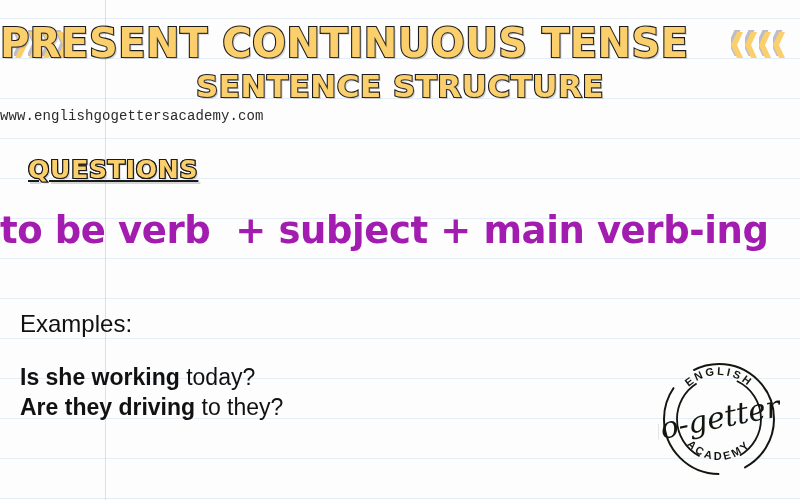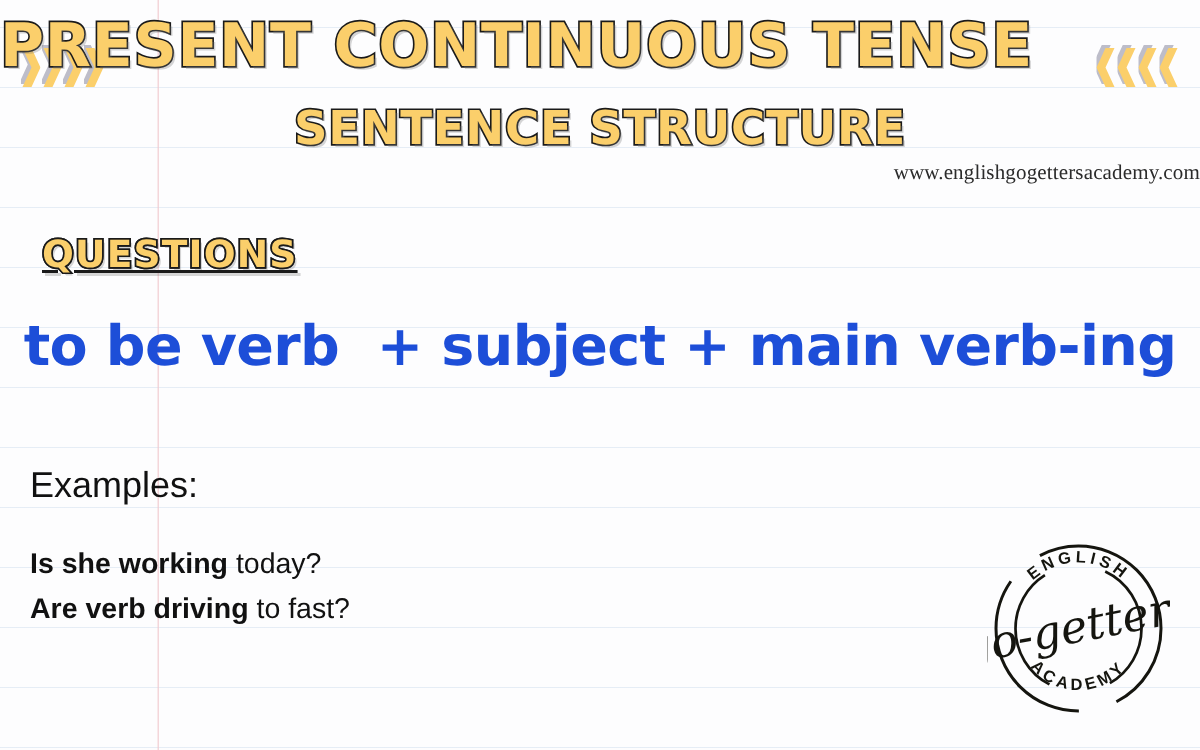--- a/index.html
+++ b/index.html
@@ -55,73 +55,73 @@
     font-weight:bold;
     color:#fbcf6b;
     letter-spacing:0.5px;
     -webkit-text-stroke:2.2px #1a1a1a;
     paint-order:stroke fill;
     text-shadow:2px 2px 0 rgba(120,120,120,0.30);
     white-space:nowrap;
   }
 
   #title-main {
-    position:absolute; top:8px; left:0; width:676px;
+    position:absolute; top:20px; left:0; width:676px;
     text-align:right;
     font-size:40px;
     line-height:46px;
   }
   #title-sub {
     position:absolute; top:68px; left:0; width:800px;
     text-align:center;
     font-size:31px;
     line-height:36px;
   }
   #website {
-    position:absolute; top:108px; left:0; width:800px;
-    text-align:right;
+    position:absolute; top:108px; left:0; width:675px;
+    text-align:left;
     font-size:14px;
     color:#2b2b2b;
     letter-spacing:0.1px;
-    font-family:Liberation Serif, serif;
+    font-family:Liberation Mono, monospace;
   }
 
   #section-label {
     position:absolute; top:155px; left:28px;
     font-size:25px; line-height:30px;
     letter-spacing:0.8px;
     text-decoration:underline;
   }
 
   
   #formula {
     position:absolute; top:206px; left:0; width:800px;
-    text-align:center;
+    text-align:left;
     font-family:"DejaVu Sans", sans-serif;
     font-weight:bold;
     font-size:37px;
     line-height:50px;
-    color:#1d4ed8;
+    color:#a21caf;
     letter-spacing:-0.4px;
     white-space:pre;
   }
 
   
   #examples-label {
     position:absolute; top:310px; left:20px;
     font-size:24px; line-height:28px;
     color:#111111;
     font-weight:normal;
   }
   #examples-list {
     position:absolute; top:362px; left:20px;
     width:520px;
   }
   .example-line {
-    font-size:19px;
+    font-size:23px;
     line-height:30px;
     color:#111111;
     white-space:nowrap;
   }
   .example-line .b { font-weight:bold; }
   .example-line .r { font-weight:normal; }
 
   
   #logo {
     position:absolute;
@@ -215,21 +215,21 @@
 
   <div id="formula">to be verb  + subject + main verb-ing</div>
 
   <div id="examples-label">Examples:</div>
 
   <div id="examples-list">
     <div class="example-line">
       <span class="b">Is she working</span><span class="r"> today?</span>
     </div>
     <div class="example-line">
-      <span class="b">Are verb driving</span><span class="r"> to fast?</span>
+      <span class="b">Are they driving</span><span class="r"> to they?</span>
     </div>
   </div>
 
   <div id="logo">
     <svg viewBox="0 0 122 122">
       <defs>
         <path id="arcTop" d="M 17,61 A 44,44 0 0 1 105,61" fill="none"></path>
         <path id="arcBot" d="M 20,61 A 41,41 0 0 0 102,61" fill="none"></path>
       </defs>
 

